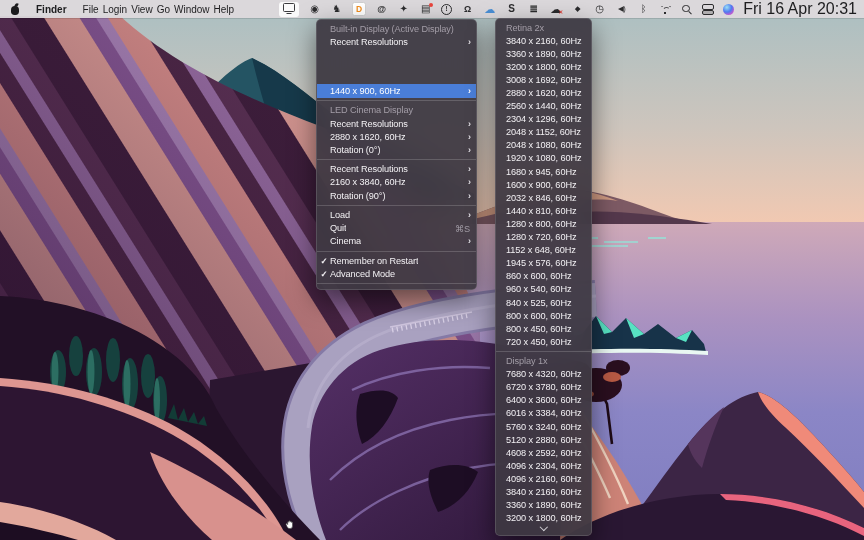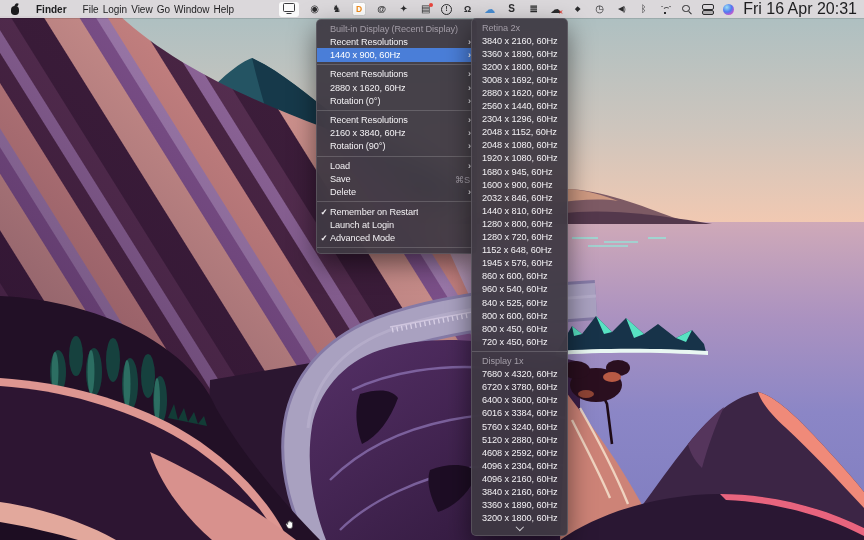--- a/index.html
+++ b/index.html
@@ -71,27 +71,27 @@
   .siri-icon{width:11px;height:11px;border-radius:50%;
      background:radial-gradient(circle at 35% 30%, #9be0f5, #4f7bf0 45%, #c05ad0 75%, #8a2fb8);}
 
   
   .panel{position:absolute;background:rgba(62,56,66,.94);
      -webkit-backdrop-filter:blur(16px) saturate(140%);backdrop-filter:blur(16px) saturate(140%);
      border:1px solid rgba(255,255,255,.13);border-radius:5px;
      box-shadow:0 10px 26px rgba(0,0,0,.5);
      color:#f3f1f4;font-size:9.2px;letter-spacing:-.1px;padding:2px 0;z-index:6;box-sizing:border-box;}
   #display-menu{left:316px;top:19px;width:161px;}
-  #resolution-submenu{left:471px;top:18px;width:97px;}
+  #resolution-submenu{left:495px;top:18px;width:97px;}
 
   .mrow{position:relative;height:13.2px;display:flex;align-items:center;
      padding:0 16px 0 13px;white-space:nowrap;}
   .mrow .lbl{overflow:hidden;}
   .mrow.header{color:#a39da7;}
-  .mrow.hl{background:#4a7ed8;color:#fff;}
+  .mrow.hl{background:#4a7ed8;color:#fff;margin-top:36px;}
   .mrow .check{position:absolute;left:3.5px;top:0;height:13.2px;display:flex;
      align-items:center;font-size:8.5px;font-weight:700;}
   .mrow .chev{position:absolute;right:5px;top:0;height:13.2px;display:flex;
      align-items:center;font-size:9px;font-weight:700;color:#e3e1e6;}
   .mrow.hl .chev{color:#fff;}
   .mrow .short{position:absolute;right:6px;top:0;height:13.2px;display:flex;
      align-items:center;color:#a39da7;}
   .msep{height:1px;background:rgba(255,255,255,.17);margin:2.6px 0;}
 
   .srow{height:13.1px;display:flex;align-items:center;padding:0 6px 0 10px;white-space:nowrap;}
@@ -275,31 +275,34 @@
         <span class="mbi search-icon"></span>
         <span class="mbi input-switcher-icon"></span>
         <span class="mbi siri-icon"></span>
       </span>
     <span id="mb-clock">Fri 16 Apr 20:31</span>
   </div>
 </div>
 
 <div id="display-menu" class="panel">
     <div class="mrow header">
-      <span class="lbl">Built-in Display (Recent Display)</span>
+      <span class="lbl">Built-in Display (Active Display)</span>
     </div>
     <div class="mrow">
       <span class="lbl">Recent Resolutions</span>
       <span class="chev">›</span>
     </div>
     <div class="mrow hl">
       <span class="lbl">1440 x 900, 60Hz</span>
       <span class="chev">›</span>
     </div>
     <div class="msep"></div>
+    <div class="mrow header">
+      <span class="lbl">LED Cinema Display</span>
+    </div>
     <div class="mrow">
       <span class="lbl">Recent Resolutions</span>
       <span class="chev">›</span>
     </div>
     <div class="mrow">
       <span class="lbl">2880 x 1620, 60Hz</span>
       <span class="chev">›</span>
     </div>
     <div class="mrow">
       <span class="lbl">Rotation (0°)</span>
@@ -317,34 +320,31 @@
     <div class="mrow">
       <span class="lbl">Rotation (90°)</span>
       <span class="chev">›</span>
     </div>
     <div class="msep"></div>
     <div class="mrow">
       <span class="lbl">Load</span>
       <span class="chev">›</span>
     </div>
     <div class="mrow">
-      <span class="lbl">Save</span>
+      <span class="lbl">Quit</span>
       <span class="short">⌘S</span>
     </div>
     <div class="mrow">
-      <span class="lbl">Delete</span>
+      <span class="lbl">Cinema</span>
       <span class="chev">›</span>
     </div>
     <div class="msep"></div>
     <div class="mrow">
       <span class="check">✓</span>
       <span class="lbl">Remember on Restart</span>
-    </div>
-    <div class="mrow">
-      <span class="lbl">Launch at Login</span>
     </div>
     <div class="mrow">
       <span class="check">✓</span>
       <span class="lbl">Advanced Mode</span>
     </div>
     <div class="msep"></div>
   </div>
 
 <div id="resolution-submenu" class="panel">
     <div class="srow header">Retina 2x</div>

